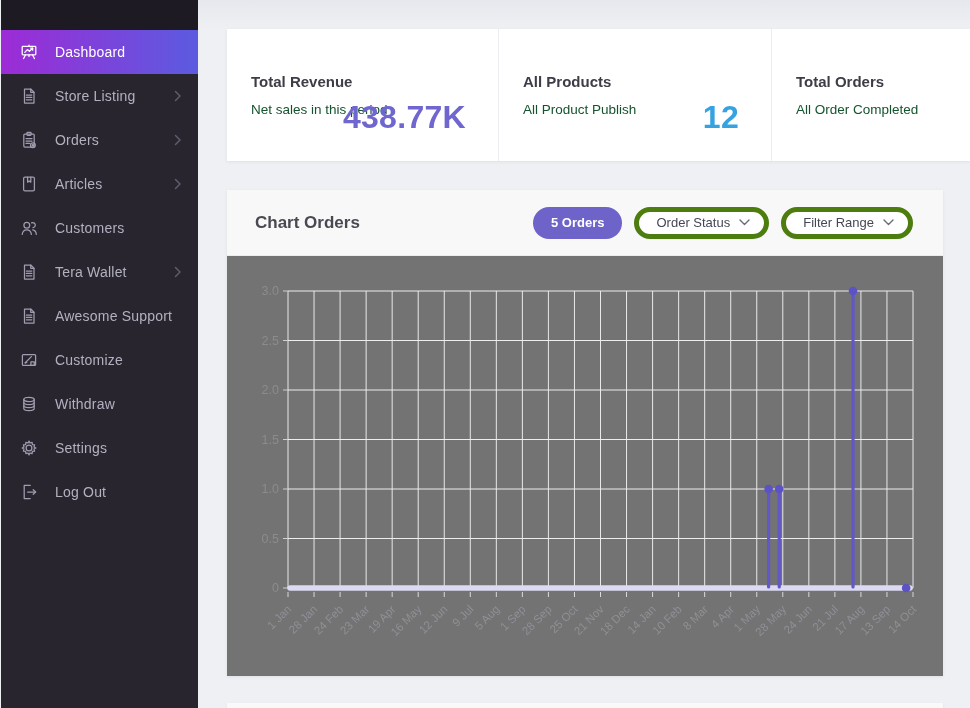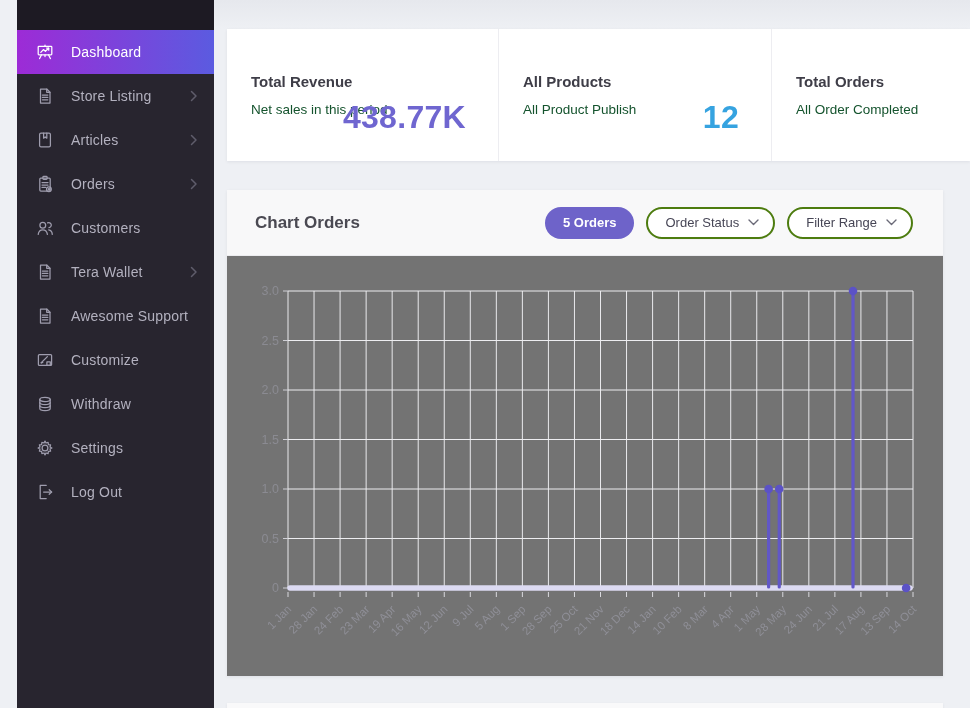--- a/index.html
+++ b/index.html
@@ -5,21 +5,21 @@
   * { box-sizing: border-box; margin: 0; padding: 0; }
   html,body { width:970px; height:708px; overflow:hidden; }
   body {
     font-family:"Liberation Sans", sans-serif;
     background:#eef0f4;
     position:relative;
   }
 
   
   .sidebar {
-    position:absolute; left:17px; top:0; width:197px; height:708px;
+    position:absolute; left:1px; top:0; width:197px; height:708px;
     background:#28252f; z-index:5;
   }
   .sidebar-topbar { height:30px; background:#1d1a23; }
   .menu { list-style:none; }
   .menu-item {
     height:44px; display:flex; align-items:center;
     padding:0 16px 0 18px; color:#b3b1bf; font-size:14px; cursor:pointer;
   }
   .menu-item .mi-icon { width:20px; height:20px; margin-right:16px; flex:none; display:inline-flex; }
   .menu-item .mi-icon svg { width:20px; height:20px; stroke:#9f9dae; }
@@ -59,21 +59,21 @@
     display:flex; align-items:center; padding:0 30px 0 28px;
   }
   .chart-title { flex:1; font-size:17px; font-weight:600; color:#4a4952; }
   .pill {
     height:32px; border-radius:16px; display:inline-flex; align-items:center;
     font-size:13px; cursor:pointer; white-space:nowrap;
   }
   .pill + .pill { margin-left:12px; }
   .pill-badge { background:#6e63c9; color:#fff; font-weight:bold; padding:0 18px; border:none; }
   .pill-select {
-    background:#fff; border:2px solid #4d7c0f; color:#474656; padding:0 14px 0 17px;
+    background:#fff; border:5px solid #4d7c0f; color:#474656; padding:0 14px 0 17px;
     box-shadow:0 1px 1px rgba(40,40,70,.03);
   }
   .pill-select .chev { margin-left:9px; display:inline-flex; }
   .chart-body { position:relative; width:716px; height:419px; }
   .chart-body svg { display:block; }
 
   
   .next-card {
     position:absolute; left:30px; top:703px; width:716px; height:10px;
     background:#f9f9fa; box-shadow:0 1px 3px rgba(40,40,70,.08);
@@ -112,44 +112,44 @@
         <span class="mi-label">Store Listing</span>
         <span class="mi-chevron">
           <svg width="8" height="12" viewBox="0 0 8 12">
             <polyline points="1.5,1.5 6,6 1.5,10.5" fill="none" stroke="#5f5d6b" stroke-width="1.5" stroke-linecap="round" stroke-linejoin="round"></polyline>
           </svg>
         </span>
       </li>
       <li class="menu-item">
         <span class="mi-icon">
           <svg viewBox="0 0 20 20" fill="none" stroke-width="1.25" stroke-linecap="round" stroke-linejoin="round">
-            <rect x="4.6" y="3.2" width="10.8" height="13.6" rx="1.4"></rect>
-            <path d="M8.6 3.2 v5 l1.6-1.3 1.6 1.3 v-5"></path>
-          </svg>
-        </span>
-        <span class="mi-label">Articles</span>
-        <span class="mi-chevron">
-          <svg width="8" height="12" viewBox="0 0 8 12">
-            <polyline points="1.5,1.5 6,6 1.5,10.5" fill="none" stroke="#5f5d6b" stroke-width="1.5" stroke-linecap="round" stroke-linejoin="round"></polyline>
-          </svg>
-        </span>
-      </li>
-      <li class="menu-item">
-        <span class="mi-icon">
-          <svg viewBox="0 0 20 20" fill="none" stroke-width="1.25" stroke-linecap="round" stroke-linejoin="round">
             <rect x="4.8" y="4" width="10.4" height="13" rx="1"></rect>
             <rect x="7.9" y="2.4" width="4.2" height="3" rx="0.8"></rect>
             <line x1="7" y1="8.6" x2="13" y2="8.6"></line>
             <line x1="7" y1="11" x2="13" y2="11"></line>
             <line x1="7" y1="13.4" x2="10.6" y2="13.4"></line>
             <circle cx="13.9" cy="15.2" r="2.4"></circle>
             <circle cx="13.9" cy="15.2" r="0.7"></circle>
           </svg>
         </span>
         <span class="mi-label">Orders</span>
+        <span class="mi-chevron">
+          <svg width="8" height="12" viewBox="0 0 8 12">
+            <polyline points="1.5,1.5 6,6 1.5,10.5" fill="none" stroke="#5f5d6b" stroke-width="1.5" stroke-linecap="round" stroke-linejoin="round"></polyline>
+          </svg>
+        </span>
+      </li>
+      <li class="menu-item">
+        <span class="mi-icon">
+          <svg viewBox="0 0 20 20" fill="none" stroke-width="1.25" stroke-linecap="round" stroke-linejoin="round">
+            <rect x="4.6" y="3.2" width="10.8" height="13.6" rx="1.4"></rect>
+            <path d="M8.6 3.2 v5 l1.6-1.3 1.6 1.3 v-5"></path>
+          </svg>
+        </span>
+        <span class="mi-label">Articles</span>
         <span class="mi-chevron">
           <svg width="8" height="12" viewBox="0 0 8 12">
             <polyline points="1.5,1.5 6,6 1.5,10.5" fill="none" stroke="#5f5d6b" stroke-width="1.5" stroke-linecap="round" stroke-linejoin="round"></polyline>
           </svg>
         </span>
       </li>
       <li class="menu-item">
         <span class="mi-icon">
           <svg viewBox="0 0 20 20" fill="none" stroke-width="1.25" stroke-linecap="round" stroke-linejoin="round">
             <circle cx="7.8" cy="7.3" r="2.9"></circle>

